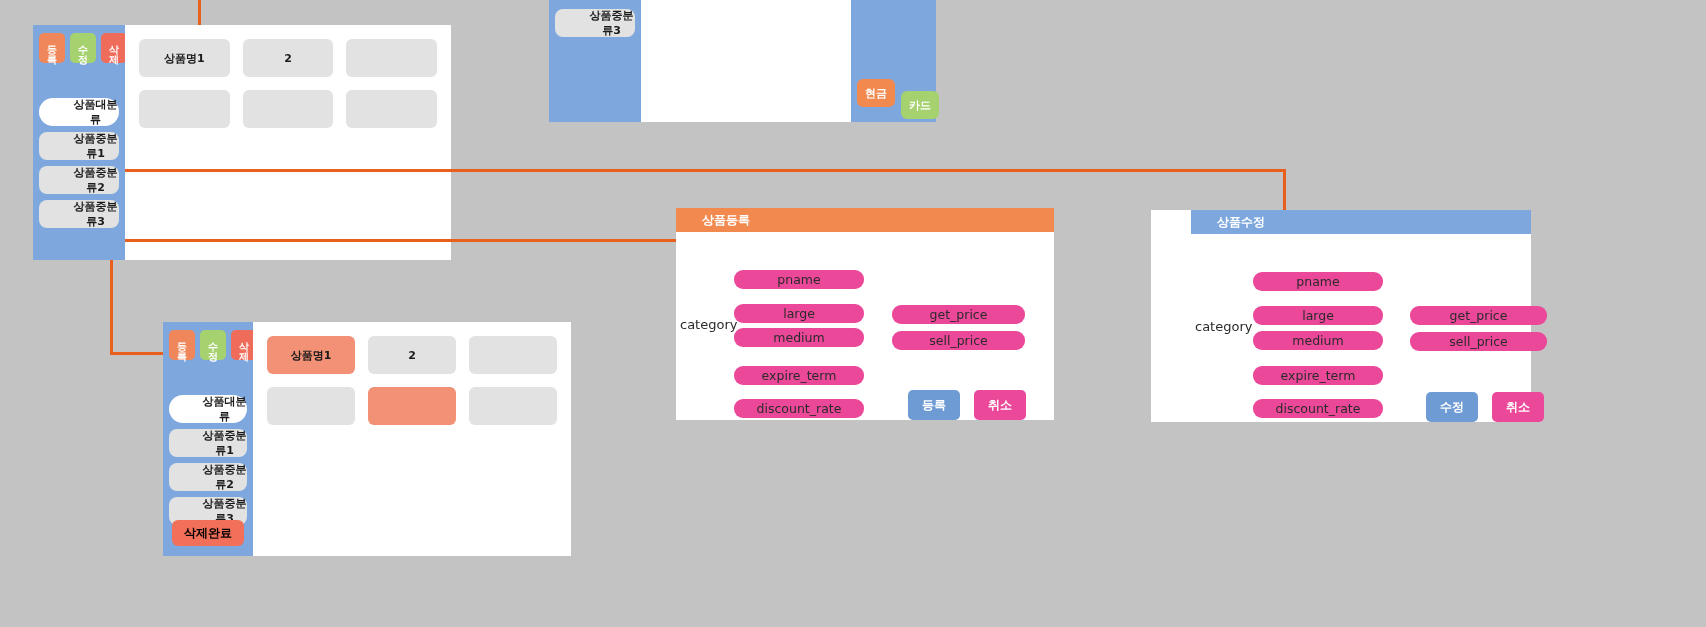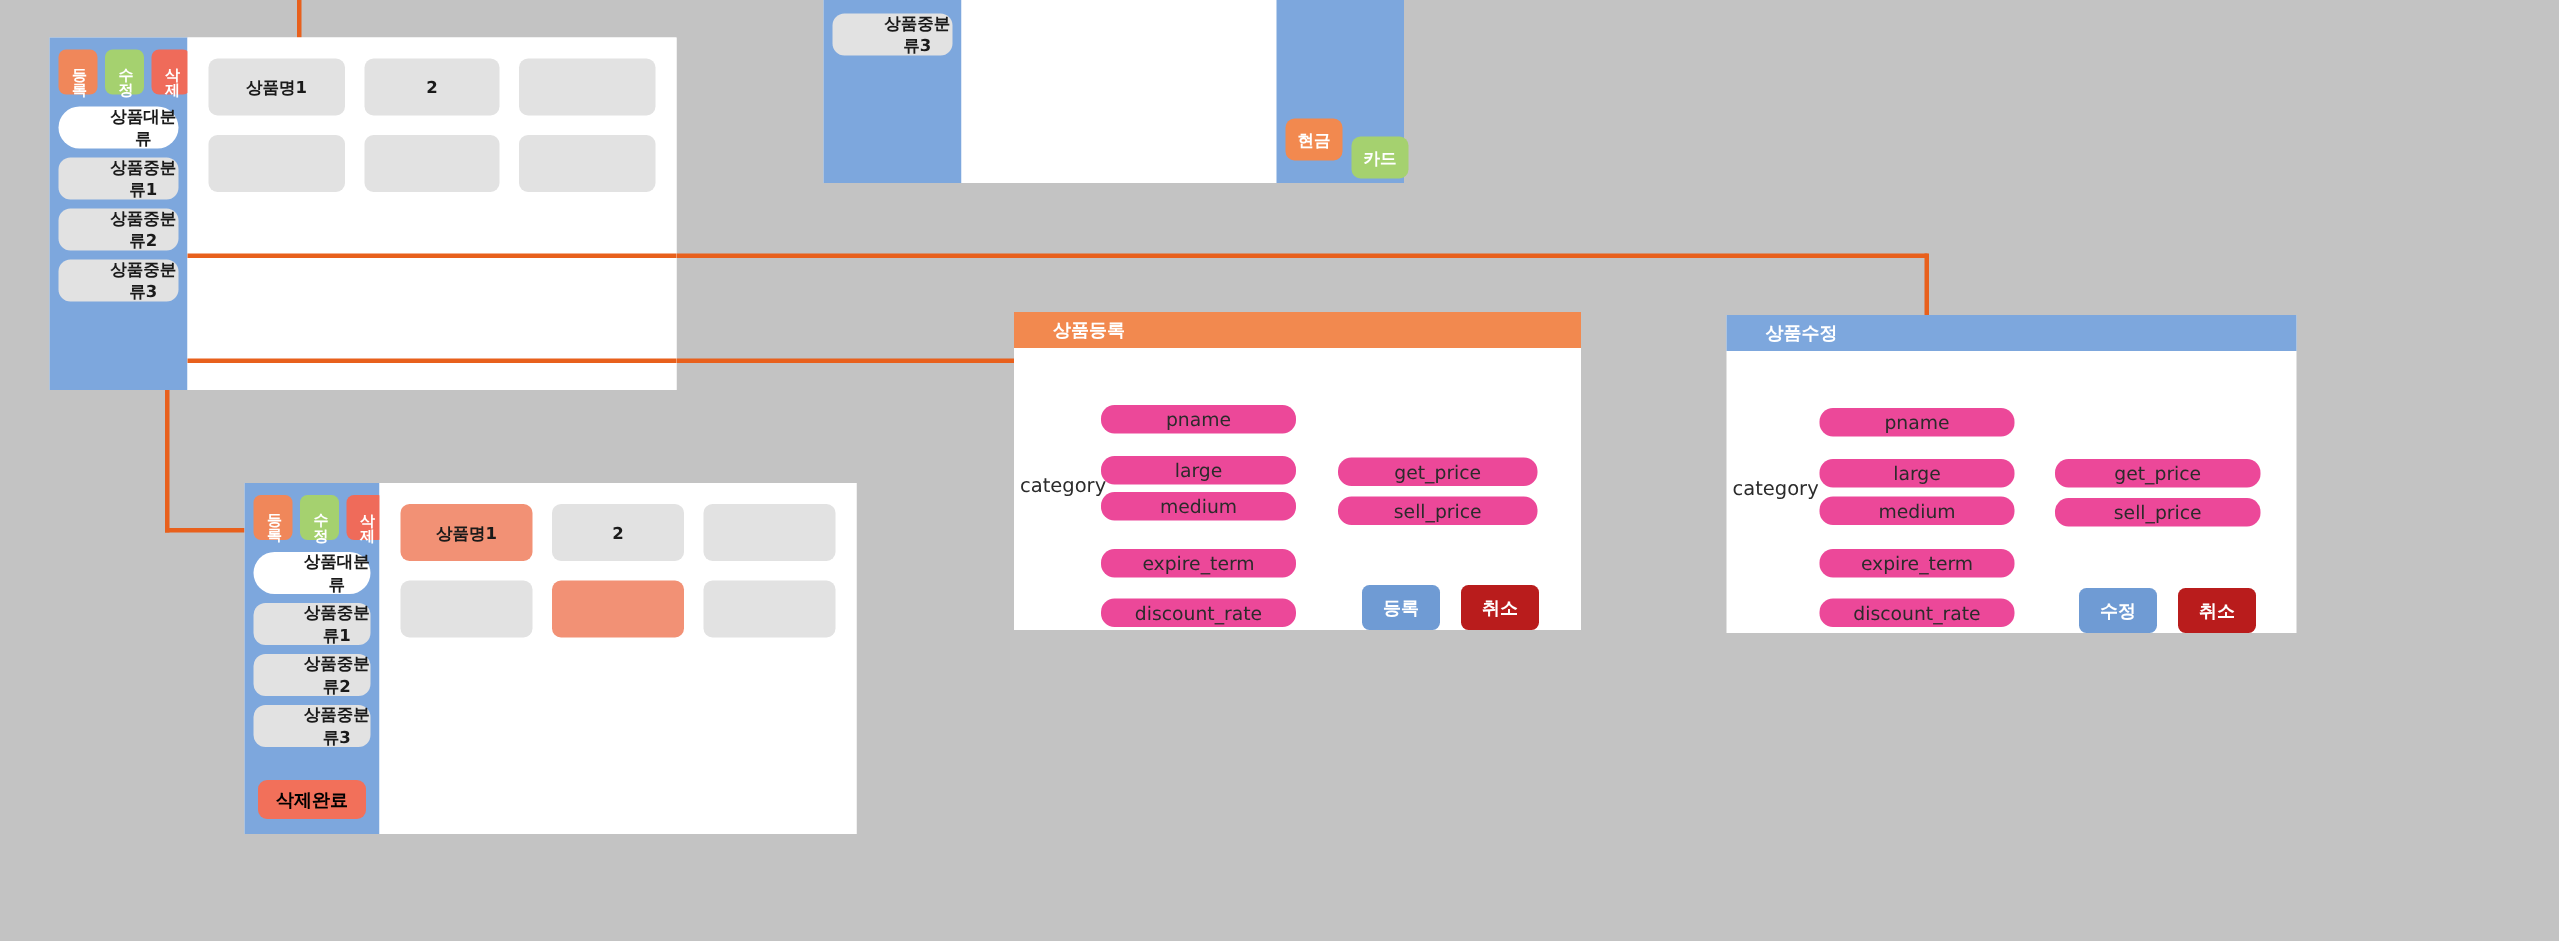--- a/index.html
+++ b/index.html
@@ -78,20 +78,21 @@
     display: flex;
     align-items: center;
     justify-content: center;
     height: 28px;
     font-weight: bold;
     padding-left: 33px;
   }
   .cat-item.selected {
     background: #ffffff;
     border-radius: 14px;
+    margin-top: 27px;
   }
 
   
   .grid {
     display: grid;
     grid-template-columns: repeat(3, 1fr);
     gap: 13px;
     padding: 14px;
     box-sizing: border-box;
   }
@@ -169,21 +170,21 @@
     font-size: 12px;
     font-weight: bold;
     display: flex;
     align-items: center;
     justify-content: center;
     width: 52px;
     height: 30px;
     box-sizing: border-box;
   }
   .dlg-btn.primary { background: #6f9bd4; }
-  .dlg-btn.cancel  { background: #b91c1c; }
+  .dlg-btn.cancel  { background: #ec4899; }
 
   
   .pay-btn {
     position: absolute;
     border-radius: 6px;
     color: #ffffff;
     font-size: 11px;
     font-weight: bold;
     display: flex;
     align-items: center;
@@ -314,21 +315,21 @@
     <div class="field" style="left:58px; top:167px; width:130px;">discount_rate</div>
 
     <div class="field" style="left:216px; top:73px; width:133px;">get_price</div>
     <div class="field" style="left:216px; top:99px; width:133px;">sell_price</div>
 
     <div class="dlg-btn primary" style="left:232px; top:158px;">등록</div>
     <div class="dlg-btn cancel" style="left:298px; top:158px;">취소</div>
   </div>
 </div>
 
-<div class="dialog" style="left:1151px; top:210px; width:380px; height:212px;">
+<div class="dialog" style="left:1151px; top:210px; width:380px; height:212px;padding-left:40px;">
   <div class="dialog-header blue">상품수정</div>
   <div class="dialog-body">
     <span class="field-label" style="left:4px; top:85px;">category</span>
 
     <div class="field" style="left:62px; top:38px; width:130px;">pname</div>
     <div class="field" style="left:62px; top:72px; width:130px;">large</div>
     <div class="field" style="left:62px; top:97px; width:130px;">medium</div>
     <div class="field" style="left:62px; top:132px; width:130px;">expire_term</div>
     <div class="field" style="left:62px; top:165px; width:130px;">discount_rate</div>
 

